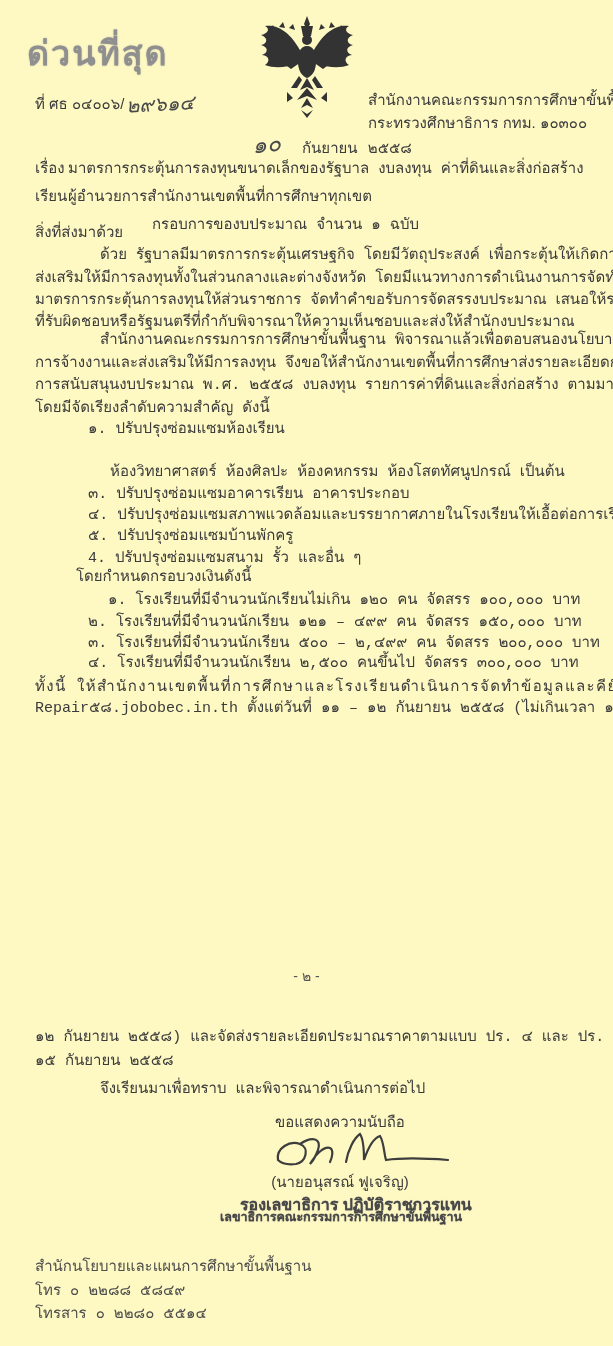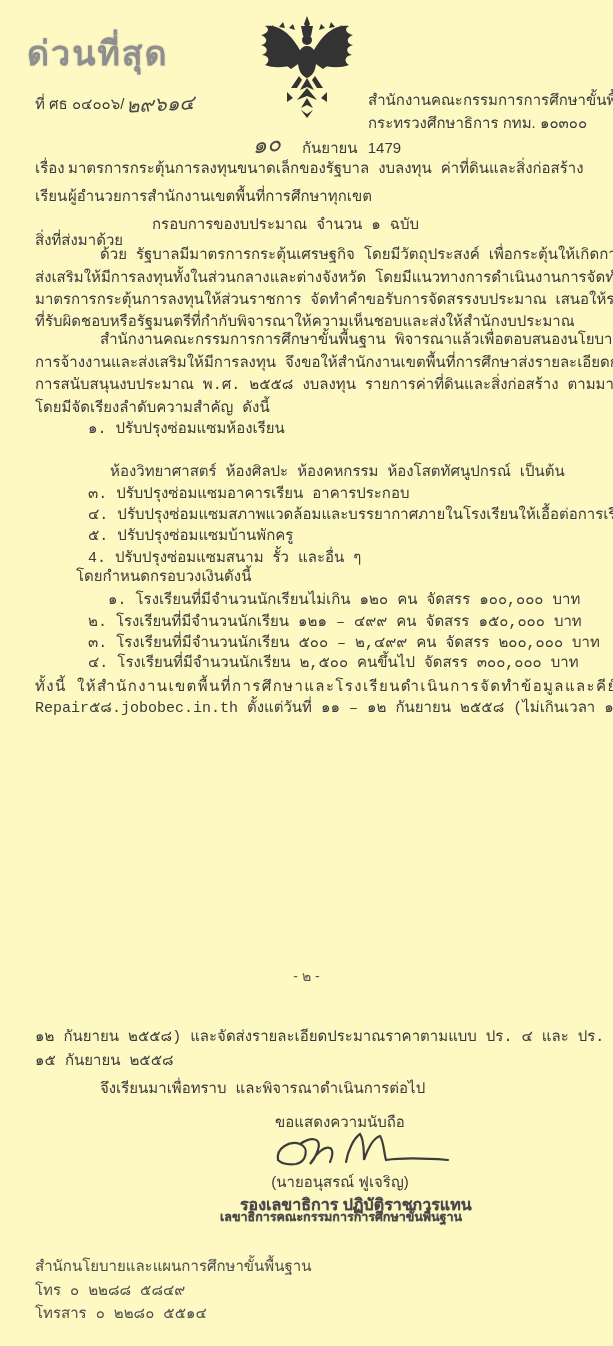--- a/index.html
+++ b/index.html
@@ -90,29 +90,29 @@
       <path d="M44 96 L50 100 L56 96 L50 104 Z"></path>
     </svg>
   </div>
 
   <div class="abs agency">
     <div>สำนักงานคณะกรรมการการศึกษาขั้นพื้นฐาน</div>
     <div>กระทรวงศึกษาธิการ  กทม. ๑๐๓๐๐</div>
   </div>
 
   <div class="abs handwr date-day">๑๐</div>
-  <div class="abs date-rest">กันยายน  1479</div>
+  <div class="abs date-rest">กันยายน  ๒๕๕๘</div>
 
   <div class="ln" style="top:160px;">เรื่อง</div>
   <div class="ln meta-subject-text" style="top:160px;">มาตรการกระตุ้นการลงทุนขนาดเล็กของรัฐบาล งบลงทุน ค่าที่ดินและสิ่งก่อสร้าง</div>
 
   <div class="ln" style="top:188px;">เรียน</div>
   <div class="ln meta-to-text" style="top:188px;">ผู้อำนวยการสำนักงานเขตพื้นที่การศึกษาทุกเขต</div>
 
-  <div class="ln" style="top:232px;">สิ่งที่ส่งมาด้วย</div>
+  <div class="ln" style="top:224px;">สิ่งที่ส่งมาด้วย</div>
   <div class="ln meta-attach-text" style="top:216px;">กรอบการของบประมาณ จำนวน ๑ ฉบับ</div>
 
   <div class="ln indent" style="top:246px;">ด้วย รัฐบาลมีมาตรการกระตุ้นเศรษฐกิจ โดยมีวัตถุประสงค์ เพื่อกระตุ้นให้เกิดการจ้างงานและ</div>
   <div class="ln" style="top:269px;">ส่งเสริมให้มีการลงทุนทั้งในส่วนกลางและต่างจังหวัด โดยมีแนวทางการดำเนินงานการจัดทำงบประมาณตาม</div>
   <div class="ln" style="top:291px;">มาตรการกระตุ้นการลงทุนให้ส่วนราชการ จัดทำคำขอรับการจัดสรรงบประมาณ เสนอให้รองนายกรัฐมนตรี</div>
   <div class="ln" style="top:313px;">ที่รับผิดชอบหรือรัฐมนตรีที่กำกับพิจารณาให้ความเห็นชอบและส่งให้สำนักงบประมาณ</div>
 
   <div class="ln indent" style="top:331px;">สำนักงานคณะกรรมการการศึกษาขั้นพื้นฐาน พิจารณาแล้วเพื่อตอบสนองนโยบายรัฐบาลให้เกิด</div>
   <div class="ln" style="top:354px;">การจ้างงานและส่งเสริมให้มีการลงทุน จึงขอให้สำนักงานเขตพื้นที่การศึกษาส่งรายละเอียดการขอรับ</div>
   <div class="ln" style="top:376px;">การสนับสนุนงบประมาณ พ.ศ. ๒๕๕๘ งบลงทุน รายการค่าที่ดินและสิ่งก่อสร้าง ตามมาตรการกระตุ้นการลงทุน</div>

